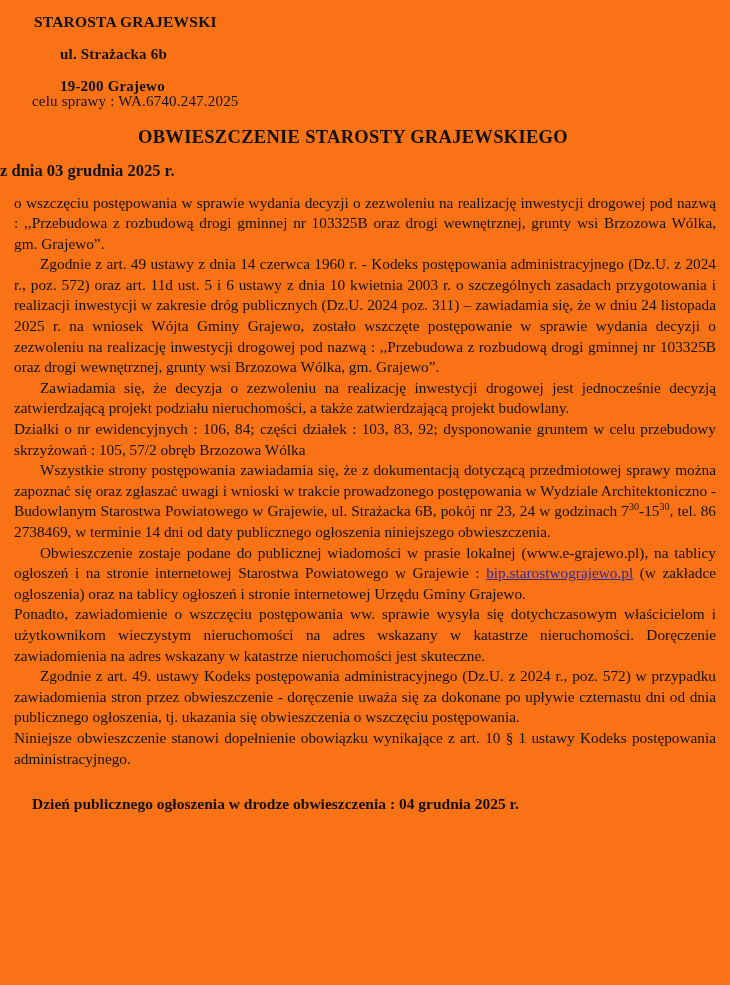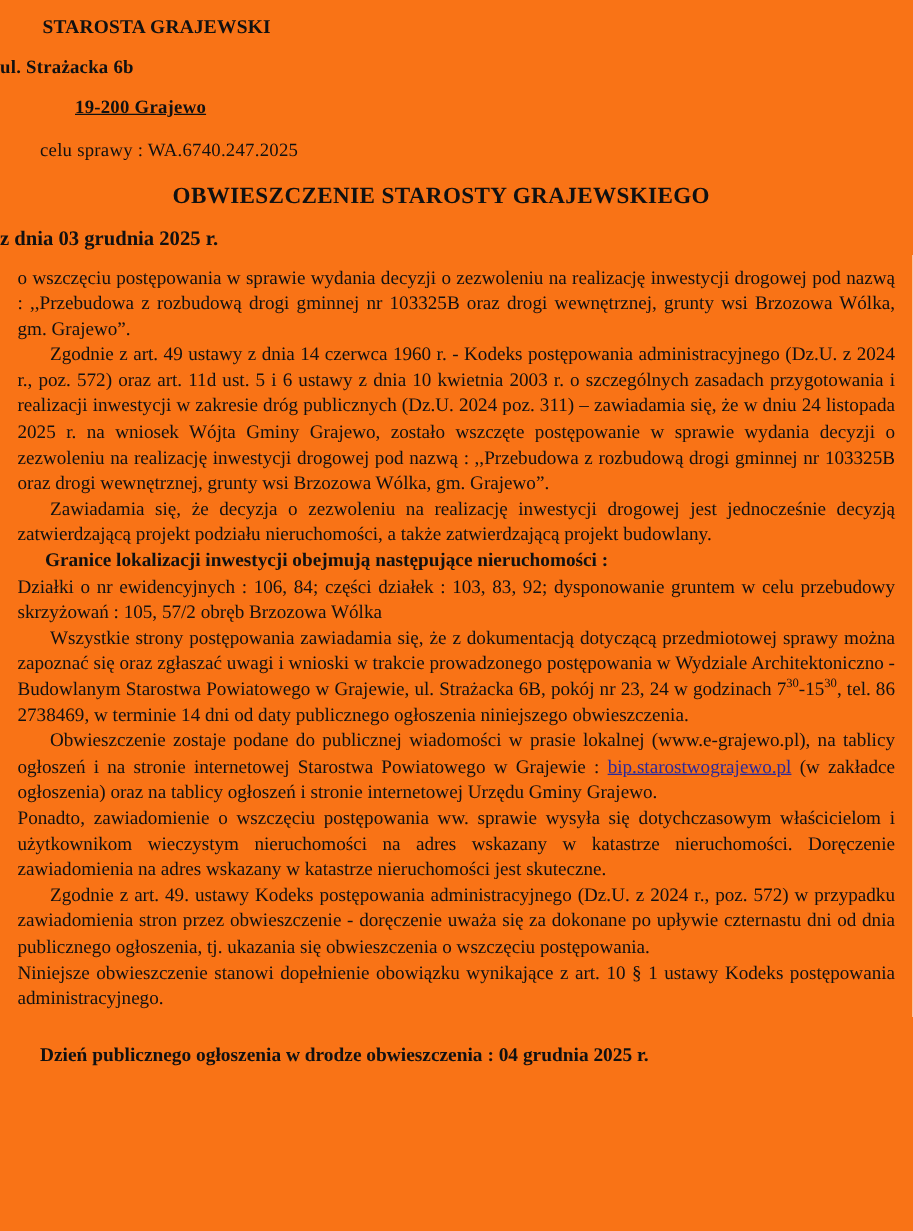--- a/index.html
+++ b/index.html
@@ -36,28 +36,28 @@
     line-height: 1.0;
     letter-spacing: 0.2px;
     white-space: pre;
   }
   .hdr-authority {
     padding-left: 34px;
     margin-bottom: 17px;
     font-size: 15.5px;
   }
   .hdr-street {
+    padding-left: 60px;
     margin-bottom: 17px;
     font-size: 15px;
   }
   .hdr-city {
     padding-left: 60px;
-    margin-bottom: 20px;
+    margin-bottom: 0;
     font-size: 15px;
-    text-decoration: underline;
   }
   .hdr-ref {
     padding-left: 32px;
     font-weight: normal;
     font-size: 15px;
     margin-bottom: 18px;
   }
 
   
   .doc-title {
@@ -137,21 +137,20 @@
   <div class="doc-subtitle">z dnia 03 grudnia 2025 r.</div>
 
   <div class="body-wrap">
 
     <p class="para noindent">o wszczęciu postępowania w sprawie wydania decyzji o zezwoleniu na realizację inwestycji drogowej pod nazwą : ,,Przebudowa z rozbudową drogi gminnej nr 103325B oraz drogi wewnętrznej, grunty wsi Brzozowa Wólka, gm. Grajewo”.</p>
 
     <p class="para indent">Zgodnie z art. 49 ustawy z dnia 14 czerwca 1960 r. - Kodeks postępowania administracyjnego (Dz.U. z 2024 r., poz. 572) oraz art. 11d ust. 5 i 6 ustawy z dnia 10 kwietnia 2003 r. o szczególnych zasadach przygotowania i realizacji inwestycji w zakresie dróg publicznych (Dz.U. 2024 poz. 311) – zawiadamia się, że w dniu 24 listopada 2025 r. na wniosek Wójta Gminy Grajewo, zostało wszczęte postępowanie  w sprawie wydania decyzji o zezwoleniu na realizację inwestycji drogowej pod nazwą : ,,Przebudowa z rozbudową drogi gminnej nr 103325B oraz drogi wewnętrznej, grunty wsi Brzozowa Wólka, gm. Grajewo”.</p>
 
     <p class="para indent">Zawiadamia się, że decyzja o zezwoleniu na realizację inwestycji drogowej jest jednocześnie decyzją zatwierdzającą projekt podziału nieruchomości, a także zatwierdzającą projekt budowlany.</p>
 
-    <div class="bold-head">Granice lokalizacji inwestycji obejmują następujące nieruchomości :</div>
 
     <p class="para noindent tight">Działki o nr ewidencyjnych : 106, 84; części działek : 103, 83, 92; dysponowanie gruntem w celu przebudowy skrzyżowań : 105, 57/2 obręb Brzozowa Wólka</p>
 
     <p class="para indent"><span>Wszystkie strony postępowania zawiadamia się,   że z dokumentacją dotyczącą przedmiotowej sprawy można zapoznać się oraz zgłaszać uwagi i wnioski w trakcie prowadzonego postępowania w Wydziale Architektoniczno - Budowlanym Starostwa Powiatowego w Grajewie, ul. Strażacka 6B, pokój nr 23, 24 w godzinach </span><span>7</span><sup>30</sup><span>-</span><span>15</span><sup>30</sup><span>,  tel. 86 2738469, w terminie 14 dni od daty publicznego ogłoszenia niniejszego obwieszczenia.</span></p>
 
     <p class="para indent"><span>Obwieszczenie zostaje podane do publicznej wiadomości w prasie lokalnej (www.e-grajewo.pl), na tablicy ogłoszeń i na stronie internetowej Starostwa Powiatowego w Grajewie : </span><a class="biplink" href="#">bip.starostwograjewo.pl</a><span> (w zakładce ogłoszenia) oraz na tablicy ogłoszeń i stronie internetowej Urzędu Gminy Grajewo.</span></p>
 
     <p class="para noindent">Ponadto, zawiadomienie o wszczęciu postępowania ww. sprawie wysyła się dotychczasowym właścicielom i użytkownikom wieczystym nieruchomości na adres wskazany w katastrze nieruchomości. Doręczenie zawiadomienia na adres wskazany w katastrze nieruchomości jest skuteczne.</p>
 
     <p class="para indent">Zgodnie z art. 49. ustawy Kodeks postępowania administracyjnego (Dz.U. z 2024 r., poz. 572) w przypadku zawiadomienia stron przez obwieszczenie - doręczenie uważa się za dokonane po upływie czternastu dni od dnia publicznego ogłoszenia, tj. ukazania się obwieszczenia o wszczęciu postępowania.</p>

